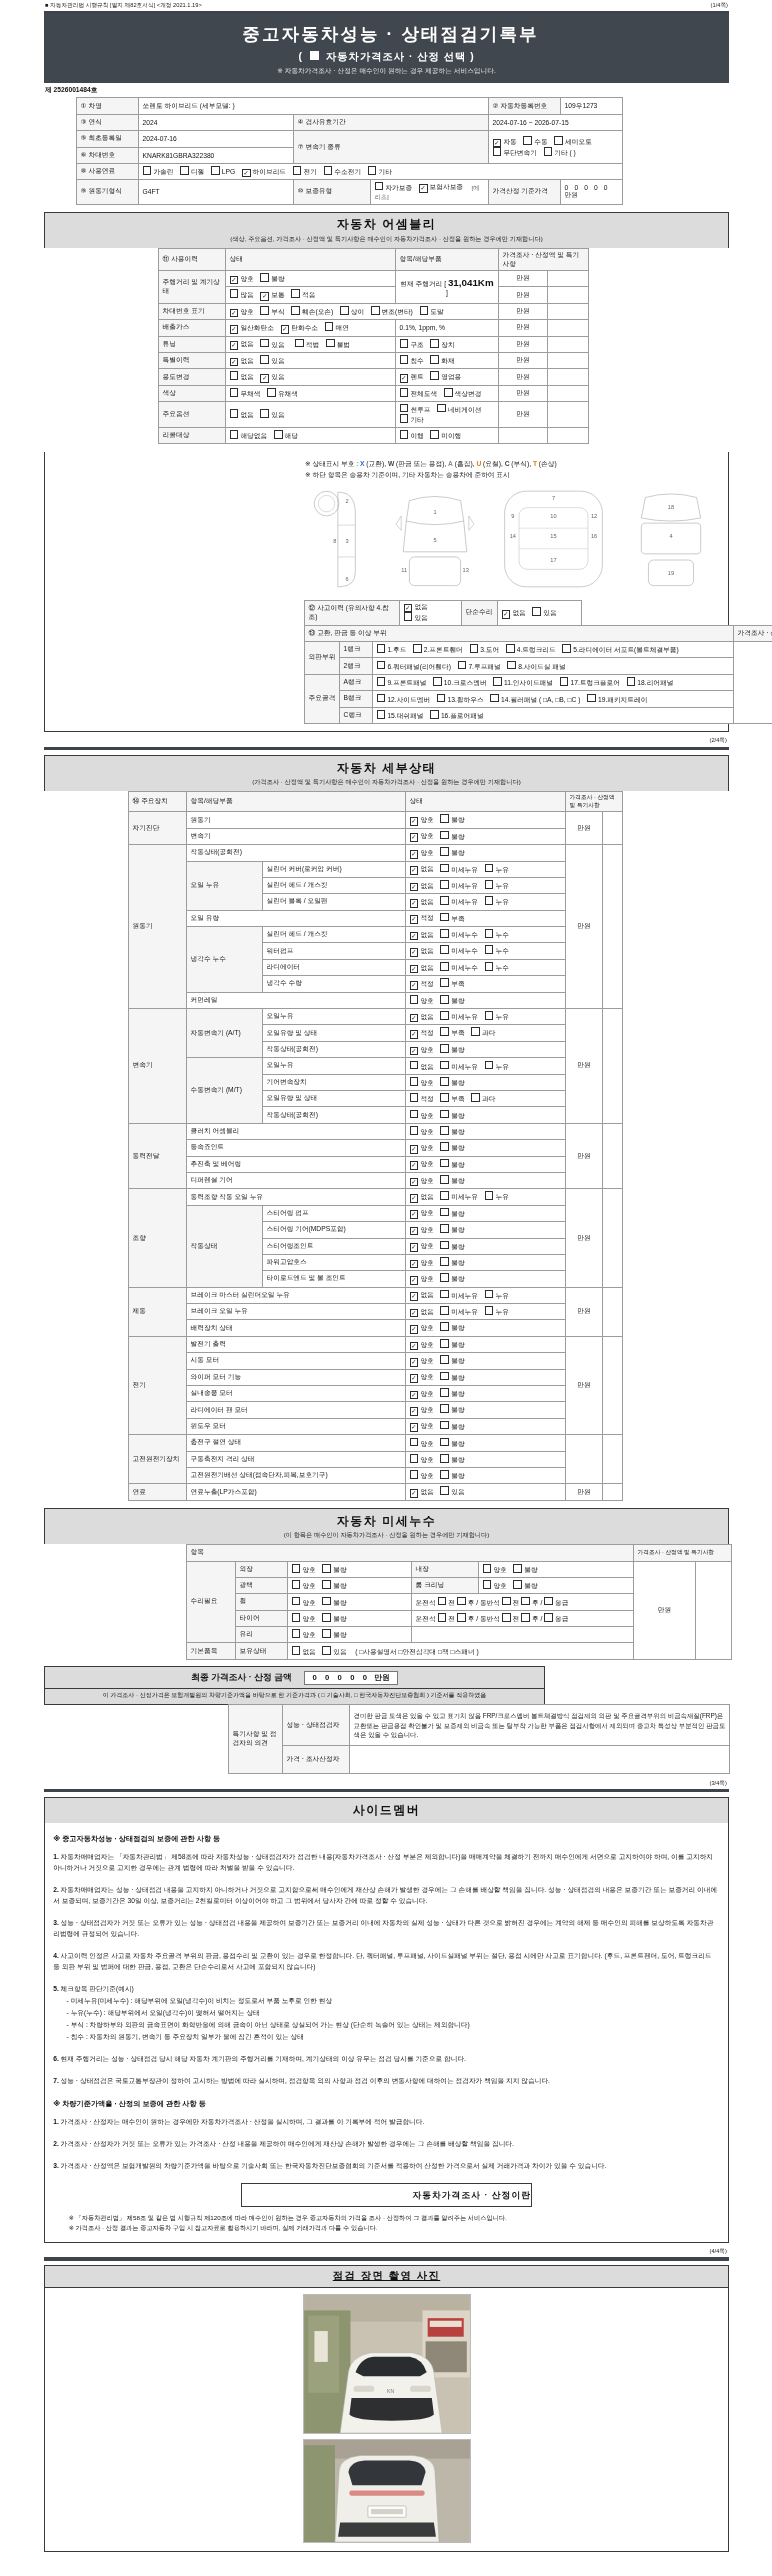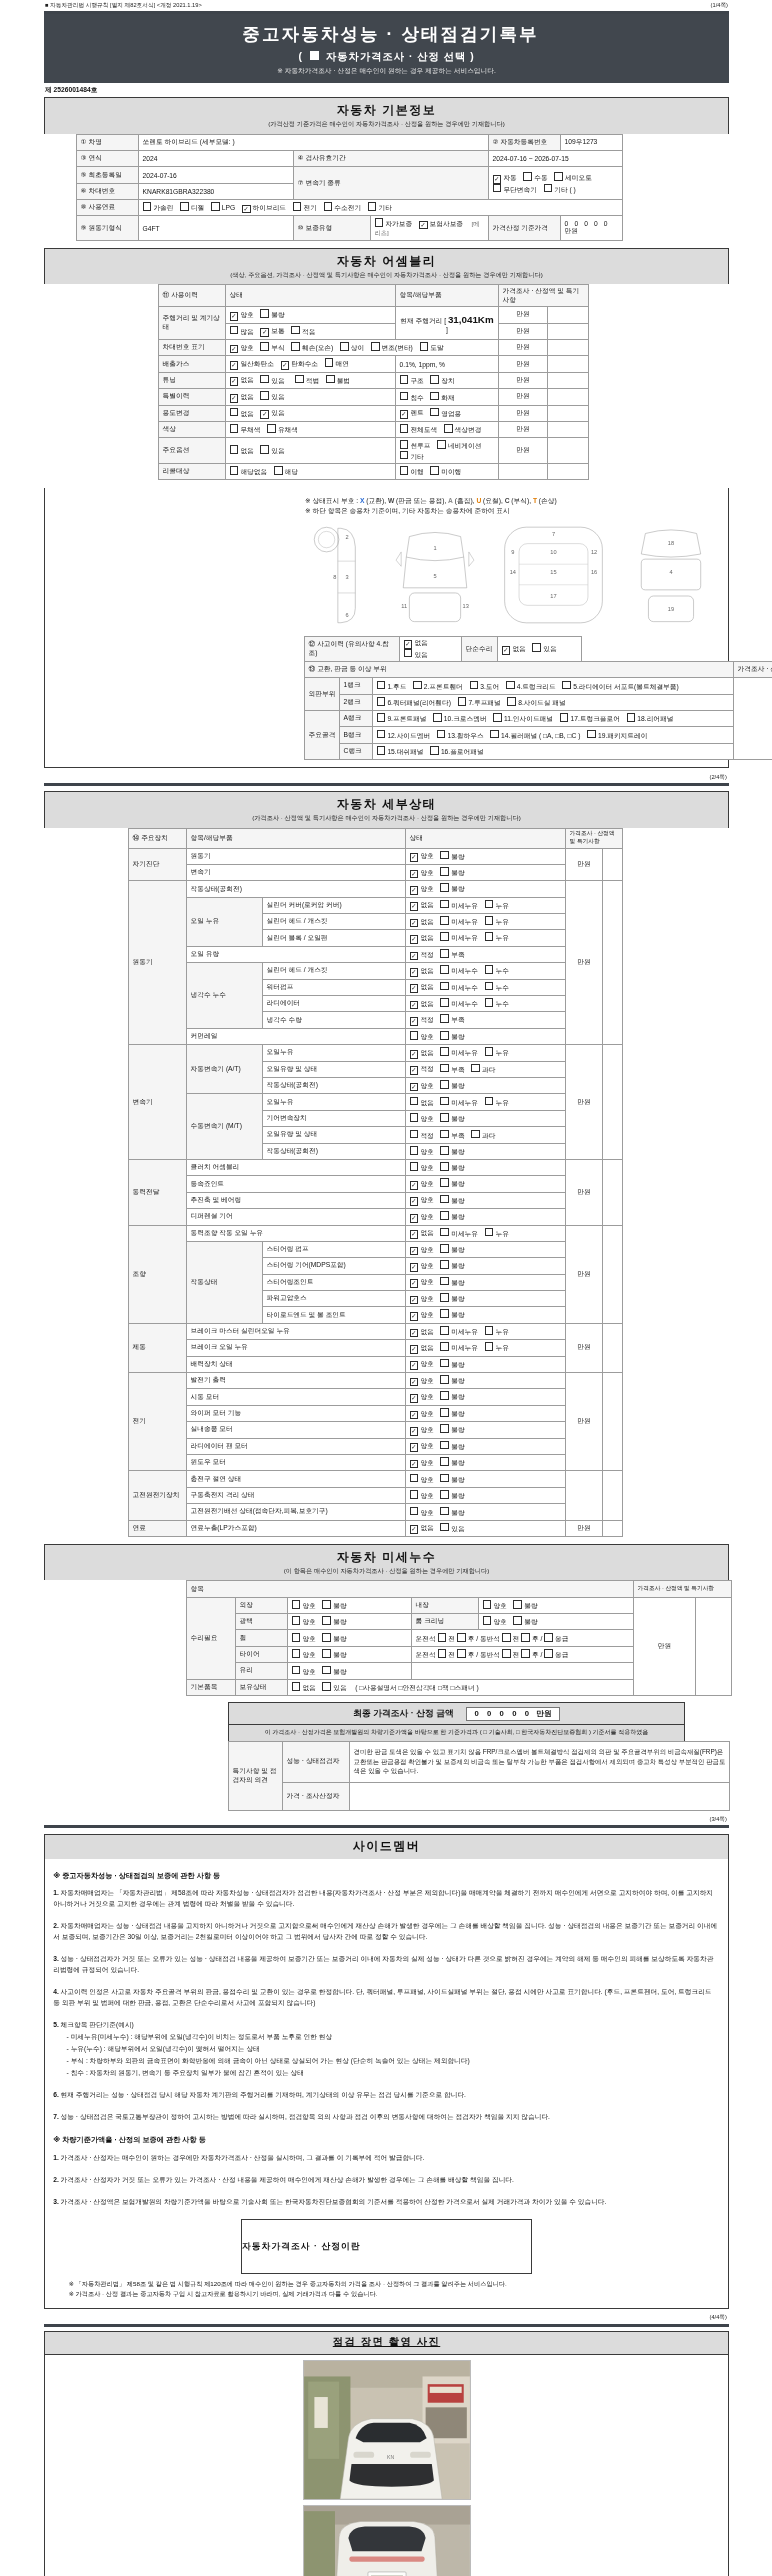--- a/index.html
+++ b/index.html
@@ -29,21 +29,21 @@
   .dg{display:flex;gap:12.4px;margin:5.2px 0 7.2px;}
   .dg svg{background:#fff;}
   .big{font-size:9.8px;font-weight:bold;}
   .fin{border:1px solid #3a3a3a;background:#dcdcdc;display:flex;align-items:center;justify-content:center;gap:12.4px;padding:3.6px 0;font-size:8.8px;font-weight:bold;}
   .finbox{background:#fff;border:0.5px solid #777;padding:1px 7.2px;font-size:7.7px;letter-spacing:3.1px;font-weight:bold;}
   .finnote{font-size:6px;text-align:center;padding:2.1px 0 4.1px;background:#dcdcdc;border:1px solid #3a3a3a;border-top:none;}
   .ntext{font-size:6.7px;line-height:1.62;padding:7.2px 8.2px 4.1px;}
   .ntext .it{margin-bottom:11.3px;}
   .ntext .bul{margin:1px 0 1px 13.4px;}
   .nhead{font-weight:bold;font-size:7.2px;margin:3.1px 0 7.2px;}
-  .nbox{border:1px solid #3a3a3a;width:289px;margin:8.2px auto 5.2px;text-align:left;font-weight:bold;font-size:8.8px;padding:19px 0;letter-spacing:1px;}
+  .nbox{border:1px solid #3a3a3a;width:289px;margin:8.2px auto 5.2px;text-align:right;font-weight:bold;font-size:8.8px;padding:4px 0;letter-spacing:1px;}
   .nboxlines{font-size:6.2px;line-height:1.6;padding:0 15.5px;}
   .photosec .ph{display:block;margin:5.2px auto;border:0.5px solid #bbb;}
   .smallgray{color:#666;font-size:6.2px;}
 </style>
 </head>
 <body>
 
 <div class="inner">
 
   <div class="topline">
@@ -58,24 +58,20 @@
       <span>(</span>
       <span class="sq"></span>
       <span>자동차가격조사 · 산정 선택</span>
       <span>)</span>
     </div>
     <div class="t3">※ 자동차가격조사 · 산정은 매수인이 원하는 경우 제공하는 서비스입니다.</div>
   </div>
 
   <div class="docno">제 2526001484호</div>
 
-  <div class="sechead">
-    <div class="h1">자동차 기본정보</div>
-    <div class="h2">(가격산정 기준가격은 매수인이 자동차가격조사 · 산정을 원하는 경우에만 기재합니다)</div>
-  </div>
   <div id="basic-table">
       <table class="t" style="width:546px;margin-left:32px">
         <colgroup>
           <col style="width:62px">
           <col style="width:155px">
           <col style="width:77px">
           <col style="width:118px">
           <col style="width:72px">
           <col style="width:62px">
         </colgroup>
@@ -601,21 +597,21 @@
             <td class="lab">기본품목</td>
             <td class="lab">보유상태</td>
             <td colspan="3"><span class="opt"><span class="cb"></span><span>없음</span></span><span class="opt"><span class="cb"></span><span>있음</span></span> <span>( □사용설명서  □안전삼각대  □잭  □스패너 )</span></td>
           </tr>
         </tbody>
       </table>
     </div>
 
   <div style="height:6.2px"></div>
   <div id="final-area">
-      <div style="width:457px;margin-left:184px">
+      <div style="width:501px;">
      <div class="fin">
           <span>최종 가격조사 · 산정 금액</span>
           <span class="finbox">0 0 0 0 0<span style="letter-spacing:0;margin-left:4.1px">만원</span></span>
         </div>
      <div class="finnote">이 가격조사 · 산정가격은 보험개발원의 차량기준가액을 바탕으로 한 기준가격과 ( □ 기술사회, □ 한국자동차진단보증협회 ) 기준서를 적용하였음</div>
    </div>
     </div>
   <div id="opinion-table">
       <table class="t" style="width:501px;margin-left:184px;margin-top:-1px">
         <colgroup>

